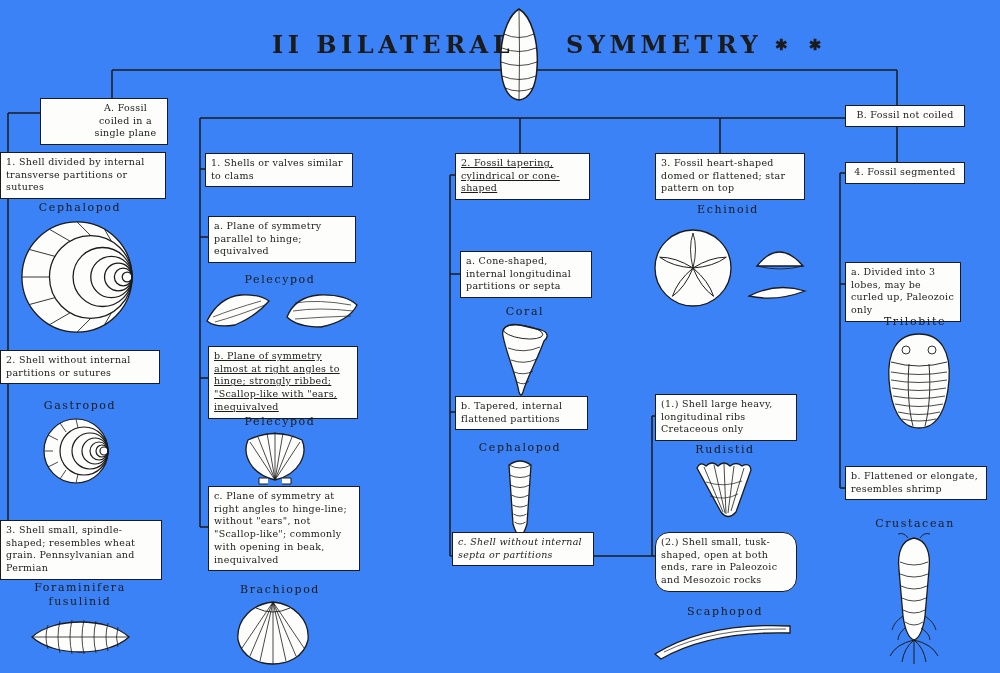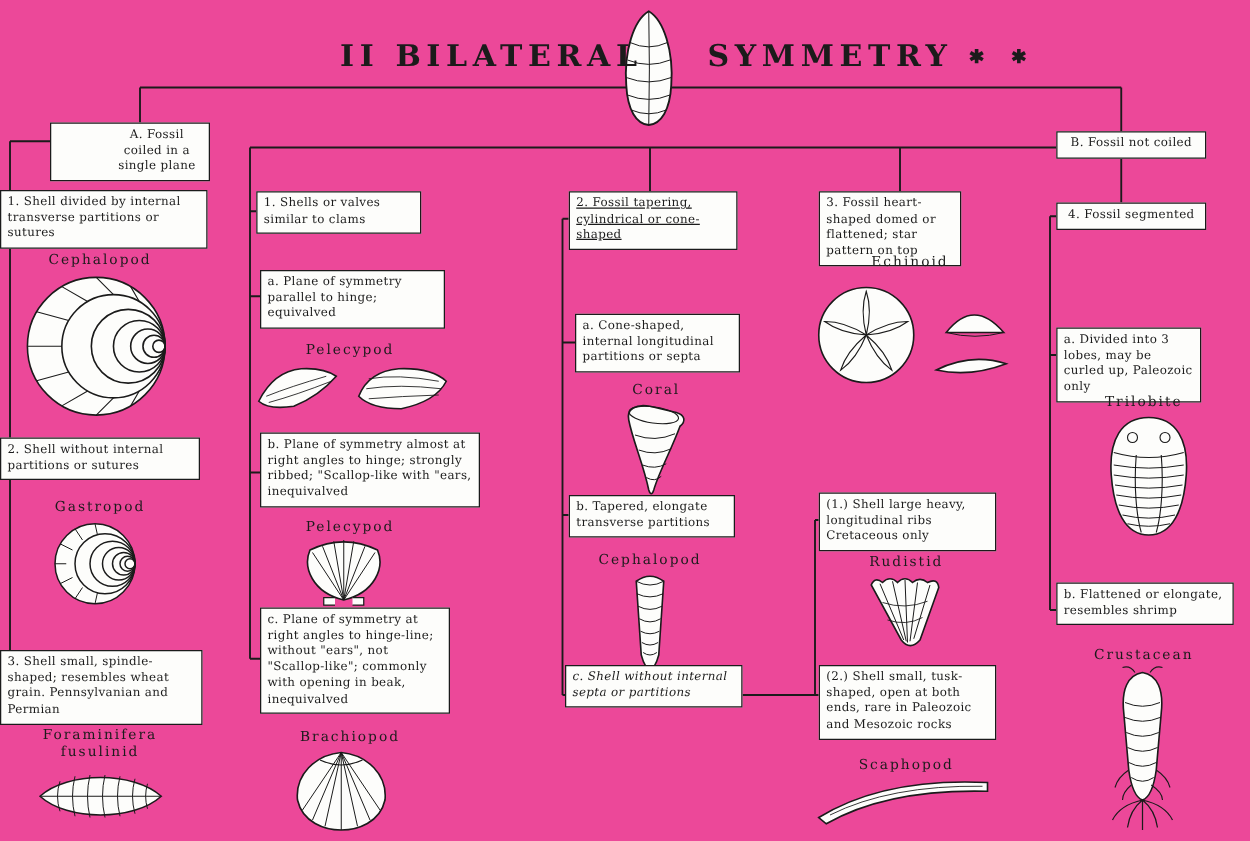--- a/index.html
+++ b/index.html
@@ -1,18 +1,18 @@
 <!DOCTYPE html>
 <html><head>
 <meta charset="utf-8">
 <style>
   * { margin:0; padding:0; box-sizing:border-box; }
   html,body { background:#ffffff; }
   body { font-family:"DejaVu Serif", serif; color:#1b1b1b; }
-  #canvas { position:relative; width:1000px; height:673px; background:#ec4899; overflow:hidden; }
+  #canvas { position:relative; width:1000px; height:673px; background:#3b82f6; overflow:hidden; }
   .wires { position:absolute; left:0; top:0; z-index:1; }
   .kbox { position:absolute; z-index:2; background:#fdfdfb; border:1.6px solid #1b1b1b;
           padding:3px 5px 4px; font-size:9.5px; line-height:1.34; letter-spacing:0.3px; }
   .kbox.center { text-align:center; }
   .taxon { position:absolute; z-index:2; font-size:11px; letter-spacing:1.6px; text-align:center; line-height:1.25; }
   .illus { position:absolute; z-index:2; }
   .illus svg { display:block; }
   .title-part { position:absolute; z-index:3; font-size:24px; font-weight:bold; letter-spacing:4.5px; white-space:nowrap; }
   .stars { font-size:15px; letter-spacing:8px; vertical-align:3px; }
   .ink { stroke:#1b1b1b; fill:none; }
@@ -97,36 +97,36 @@
   <div class="illus" style="left:28px; top:612px;">
     <svg width="105" height="50" viewBox="0 0 105 50">
       <g class="ink" stroke-width="1.3">
         <path d="M4,25 C26,5 79,5 101,25 C79,45 26,45 4,25 Z" fill="#fdfdfb"></path>
         <path d="M4,25 H101" stroke-width="0.8"></path>
         <path d="M20,13 Q16,25 20,37 M32,9 Q28,25 32,41 M44,8 Q40,25 44,42 M56,8 Q52,25 56,42 M68,9 Q64,25 68,41 M80,11 Q76,25 80,39 M90,15 Q87,25 90,35" stroke-width="0.8"></path>
       </g>
     </svg>
   </div>
 
-  <div class="kbox" style="left:205px; top:153px; width:132px;">1. Shells or valves similar to clams</div>
+  <div class="kbox" style="left:205px; top:153px; width:148px;">1. Shells or valves similar to clams</div>
 
   <div class="kbox" style="left:208px; top:216px; width:148px;">a. Plane of symmetry parallel to hinge; equivalved</div>
   <div class="taxon" style="left:225px; top:273px; width:110px;">Pelecypod</div>
   <div class="illus" style="left:203px; top:289px;">
     <svg width="160" height="45" viewBox="0 0 160 45">
       <g class="ink" stroke-width="1.3">
         <path d="M4,32 Q16,8 38,6 Q56,5 66,12 Q52,28 32,36 Q12,39 4,32 Z" fill="#fdfdfb"></path>
         <path d="M10,28 Q30,20 58,12 M12,33 Q34,27 62,16" stroke-width="0.7"></path>
         <path d="M84,28 Q92,8 116,6 Q142,5 154,16 Q146,32 118,38 Q94,38 84,28 Z" fill="#fdfdfb"></path>
         <path d="M92,14 Q115,10 148,16 M90,22 Q116,18 150,22 M92,30 Q118,28 148,27" stroke-width="0.7"></path>
       </g>
     </svg>
   </div>
 
-  <div class="kbox" style="left:208px; top:346px; width:176px;">b. Plane of symmetry almost at right angles to hinge; strongly ribbed; "Scallop-like with "ears, inequivalved</div>
+  <div class="kbox" style="left:208px; top:346px; width:150px;text-decoration:underline;">b. Plane of symmetry almost at right angles to hinge; strongly ribbed; "Scallop-like with "ears, inequivalved</div>
   <div class="taxon" style="left:225px; top:415px; width:110px;">Pelecypod</div>
   <div class="illus" style="left:238px; top:430px;">
     <svg width="75" height="58" viewBox="0 0 75 58">
       <g class="ink" stroke-width="1.3">
         <path d="M37,50 C12,44 4,24 10,10 Q37,-3 64,10 C70,24 62,44 37,50 Z" fill="#fdfdfb"></path>
         <path d="M37,50 L12,12 M37,50 L20,7 M37,50 L29,3 M37,50 L37,2 M37,50 L45,3 M37,50 L54,7 M37,50 L62,12" stroke-width="0.8"></path>
         <path d="M30,48 h-9 v6 h9 M44,48 h9 v6 h-9" fill="#fdfdfb" stroke-width="1"></path>
       </g>
     </svg>
   </div>
@@ -150,21 +150,21 @@
   <div class="illus" style="left:496px; top:320px;">
     <svg width="55" height="80" viewBox="0 0 55 80">
       <g class="ink" stroke-width="1.3">
         <path d="M7,16 C5,7 13,3 24,5 L45,10 C52,12 53,17 48,21 C41,40 31,58 27,72 Q25,78 23,72 C19,52 10,32 7,16 Z" fill="#fdfdfb"></path>
         <ellipse cx="27" cy="12" rx="20" ry="6.5" transform="rotate(8 27 12)" stroke-width="0.9"></ellipse>
         <path d="M12,28 Q28,34 44,27 M15,40 Q28,45 41,39 M18,52 Q28,56 37,51 M21,62 Q28,66 33,61" stroke-width="0.8"></path>
       </g>
     </svg>
   </div>
 
-  <div class="kbox" style="left:455px; top:396px; width:133px;">b. Tapered, elongate transverse partitions</div>
+  <div class="kbox" style="left:455px; top:396px; width:133px;">b. Tapered, internal flattened partitions</div>
   <div class="taxon" style="left:465px; top:441px; width:110px;">Cephalopod</div>
   <div class="illus" style="left:500px; top:456px;">
     <svg width="40" height="82" viewBox="0 0 40 82">
       <g class="ink" stroke-width="1.3">
         <path d="M9,9 Q20,1 31,9 L27,68 Q24,79 20,79 Q16,79 13,68 Z" fill="#fdfdfb"></path>
         <path d="M9,9 Q20,15 31,9" stroke-width="0.8"></path>
         <path d="M9.5,19 Q20,24 30.5,19 M10.5,29 Q20,34 29.5,29 M11.5,39 Q20,44 28.5,39 M12.5,49 Q20,53 27.5,49 M13.5,58 Q20,62 26.5,58 M14.5,66 Q20,70 25.5,66" stroke-width="0.8"></path>
       </g>
     </svg>
   </div>
@@ -176,32 +176,32 @@
   <div class="illus" style="left:692px; top:458px;">
     <svg width="65" height="64" viewBox="0 0 65 64">
       <g class="ink" stroke-width="1.3">
         <path d="M5,10 Q8,3 14,8 Q20,2 26,8 Q32,2 38,8 Q44,3 50,8 Q58,4 59,12 L44,54 Q36,63 29,54 Z" fill="#fdfdfb"></path>
         <path d="M12,9 L31,54 M22,7 L33,55 M32,6 L34,56 M42,8 L36,55 M52,10 L39,53" stroke-width="0.8"></path>
         <path d="M14,24 Q32,30 50,23 M18,38 Q33,43 46,36" stroke-width="0.7"></path>
       </g>
     </svg>
   </div>
 
-  <div class="kbox" style="left:655px; top:532px; width:142px;">(2.) Shell small, tusk-shaped, open at both ends, rare in Paleozoic and Mesozoic rocks</div>
+  <div class="kbox" style="left:655px; top:532px; width:142px;border-radius:14px;">(2.) Shell small, tusk-shaped, open at both ends, rare in Paleozoic and Mesozoic rocks</div>
   <div class="taxon" style="left:670px; top:605px; width:110px;">Scaphopod</div>
   <div class="illus" style="left:652px; top:620px;">
     <svg width="145" height="40" viewBox="0 0 145 40">
       <g class="ink" stroke-width="1.3">
         <path d="M3,34 Q55,2 138,6 L138,13 Q58,11 9,39 Z" fill="#fdfdfb"></path>
         <path d="M12,32 Q60,8 134,9" stroke-width="0.7"></path>
       </g>
     </svg>
   </div>
 
-  <div class="kbox" style="left:655px; top:153px; width:114px;">3. Fossil heart-shaped domed or flattened; star pattern on top</div>
+  <div class="kbox" style="left:655px; top:153px; width:150px;">3. Fossil heart-shaped domed or flattened; star pattern on top</div>
   <div class="taxon" style="left:668px; top:203px; width:120px;">Echinoid</div>
   <div class="illus" style="left:645px; top:220px;">
     <svg width="165" height="95" viewBox="0 0 165 95">
       <g class="ink" stroke-width="1.3">
         <circle cx="48" cy="48" r="38" fill="#fdfdfb"></circle>
         <path d="M48,48 Q43,28 48,13 Q53,28 48,48 Z" stroke-width="0.9"></path>
         <path d="M48,48 Q43,28 48,13 Q53,28 48,48 Z" transform="rotate(72 48 48)" stroke-width="0.9"></path>
         <path d="M48,48 Q43,28 48,13 Q53,28 48,48 Z" transform="rotate(144 48 48)" stroke-width="0.9"></path>
         <path d="M48,48 Q43,28 48,13 Q53,28 48,48 Z" transform="rotate(216 48 48)" stroke-width="0.9"></path>
         <path d="M48,48 Q43,28 48,13 Q53,28 48,48 Z" transform="rotate(288 48 48)" stroke-width="0.9"></path>

